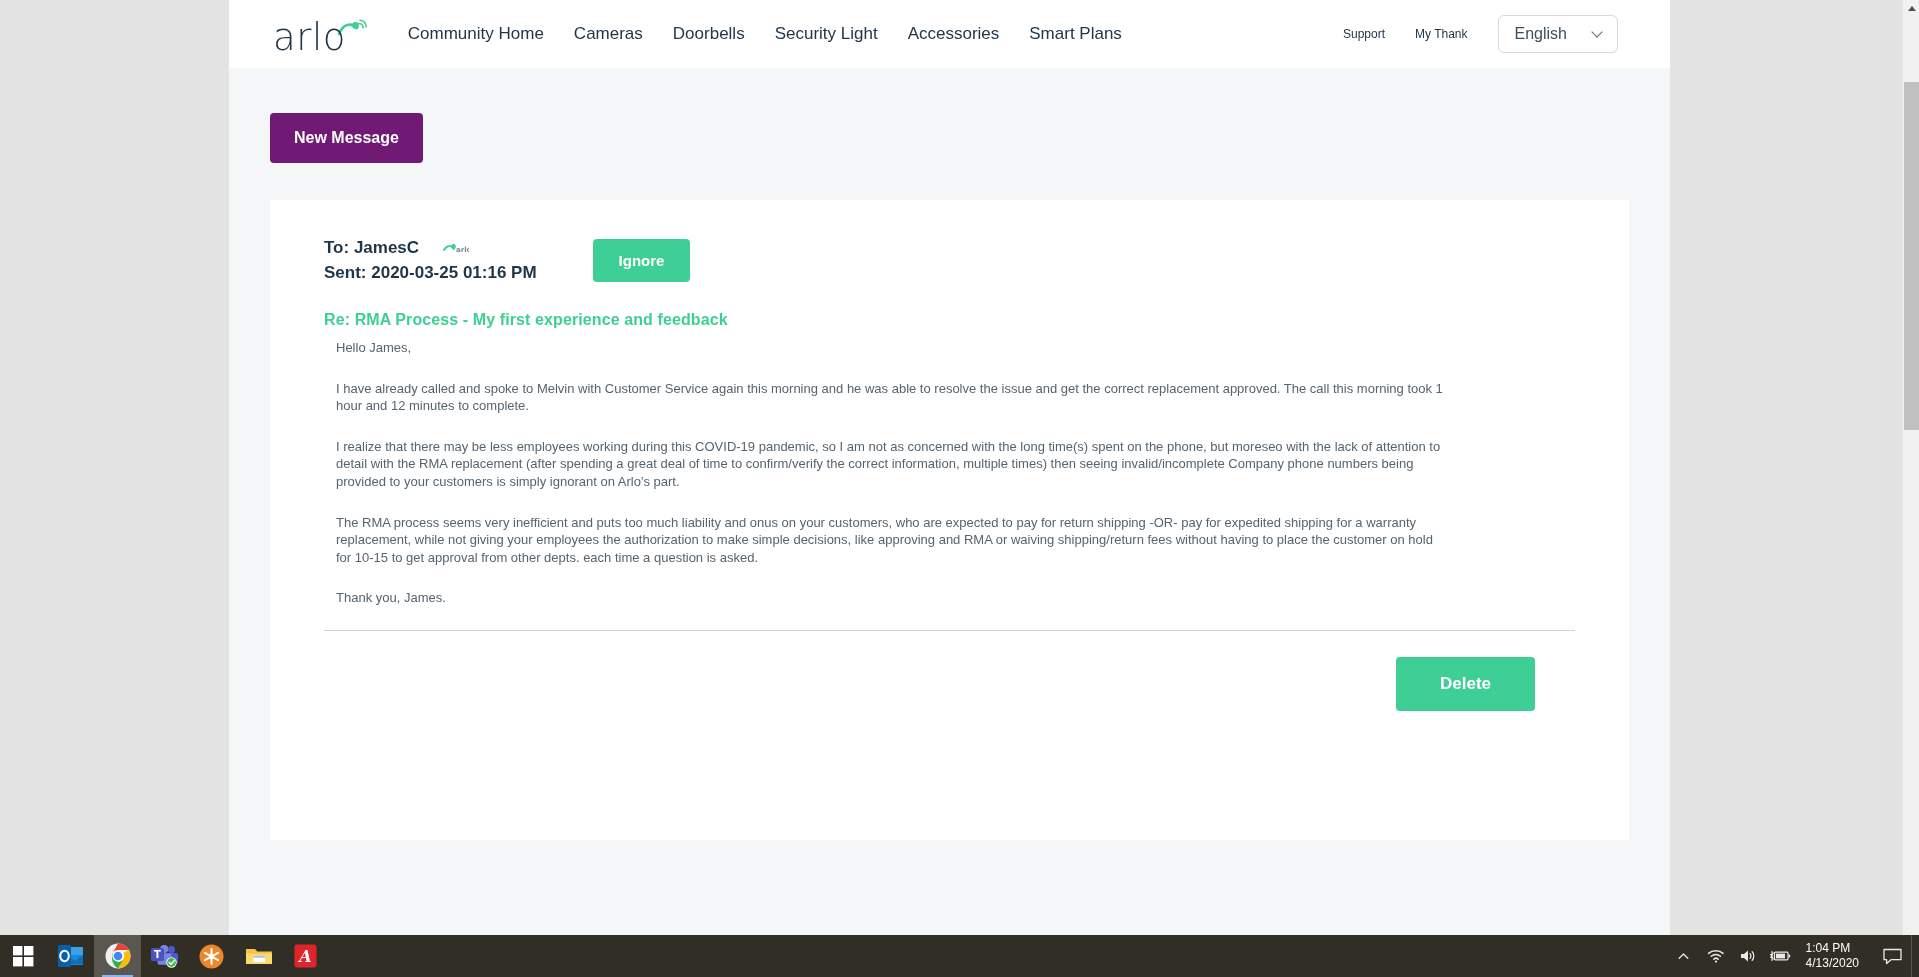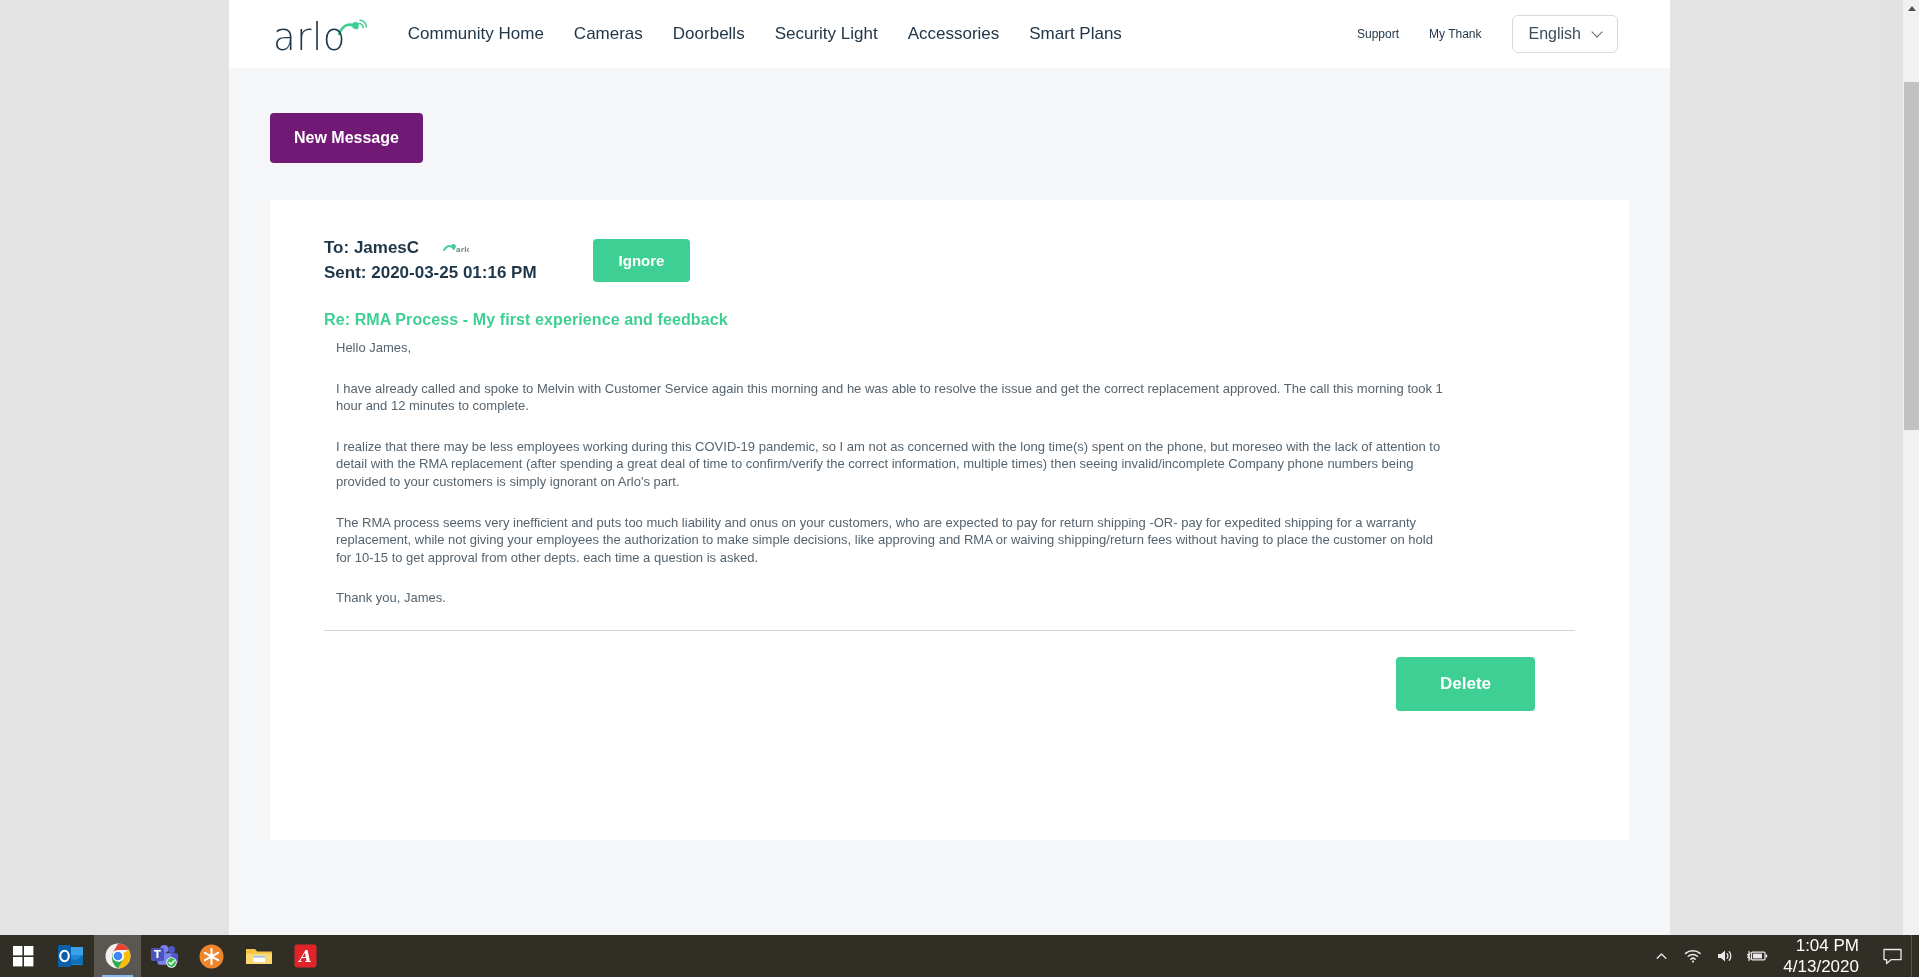--- a/index.html
+++ b/index.html
@@ -42,21 +42,21 @@
   .arlo-mark { margin-left: -9px; margin-top: 1px; }
 
   #main-nav { display: flex; align-items: center; margin-left: 41px; gap: 30px; }
   #main-nav .nav-link {
     font-size: 17px; color: #23374a; white-space: nowrap; cursor: pointer;
   }
 
   #header-right { margin-left: auto; display: flex; align-items: center; gap: 30px; margin-right: 52px; }
   #header-right .nav-link { font-size: 12px; color: #23374a; cursor: pointer; }
   #lang-select {
-    display: flex; align-items: center; gap: 12px;
+    display: flex; align-items: center; gap: 26px;
     border: 1px solid #d6dade; border-radius: 6px;
     padding: 9px 16px; font-size: 16px; color: #3d4e5c;
     background: #fff; cursor: pointer;
   }
   .chev {
     width: 8px; height: 8px;
     border-right: 1.6px solid #5d6b77; border-bottom: 1.6px solid #5d6b77;
     transform: rotate(45deg); margin-top: -4px;
   }
 
@@ -166,22 +166,22 @@
     content: ""; position: absolute; bottom: 0; left: 8px; right: 8px;
     height: 2px; background: #8ab4f8;
   }
   #tray { margin-left: auto; display: flex; align-items: center; height: 42px; }
   .tray-icon {
     width: 32px; height: 42px;
     display: flex; align-items: center; justify-content: center;
     color: #e9e9e9; cursor: pointer;
   }
   #clock {
-    color: #ffffff; font-size: 17px; line-height: 1.25;
-    text-align: right; padding: 0 14px 0 10px; cursor: pointer;
+    color: #ffffff; font-size: 12px; line-height: 1.25;
+    text-align: left; padding: 0 14px 0 10px; cursor: pointer;
   }
   #action-center {
     width: 38px; height: 42px;
     display: flex; align-items: center; justify-content: center; cursor: pointer;
   }
   #show-desktop {
     width: 8px; height: 42px; border-left: 1px solid #57544b; cursor: pointer;
   }
 </style>
 </head>

